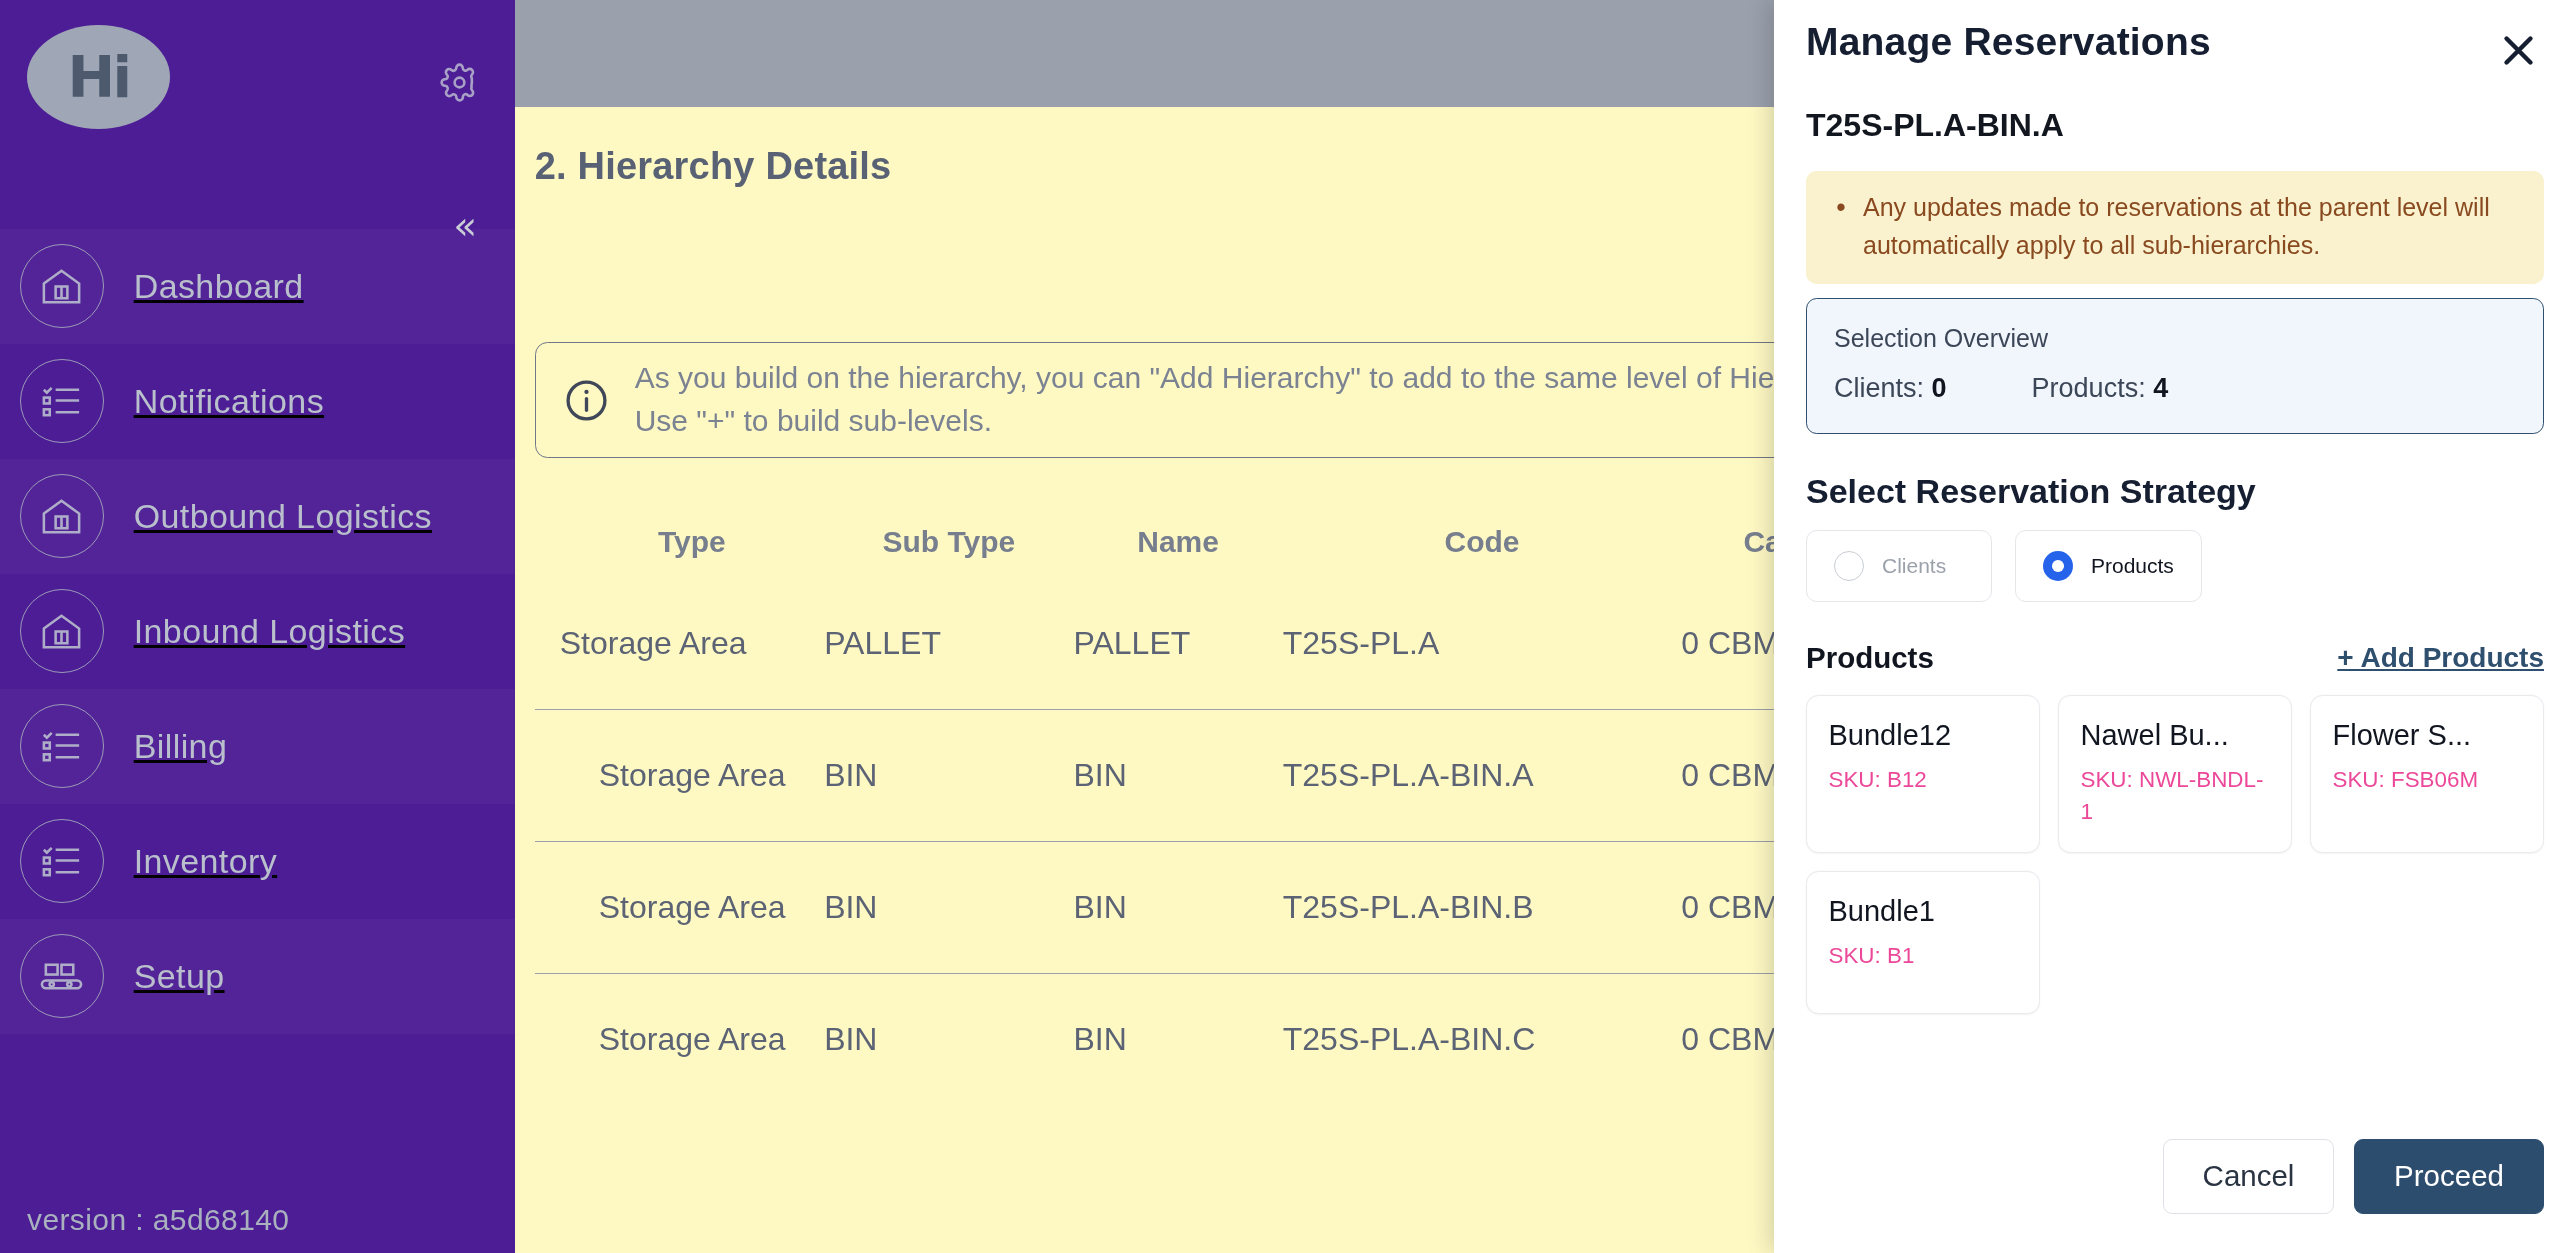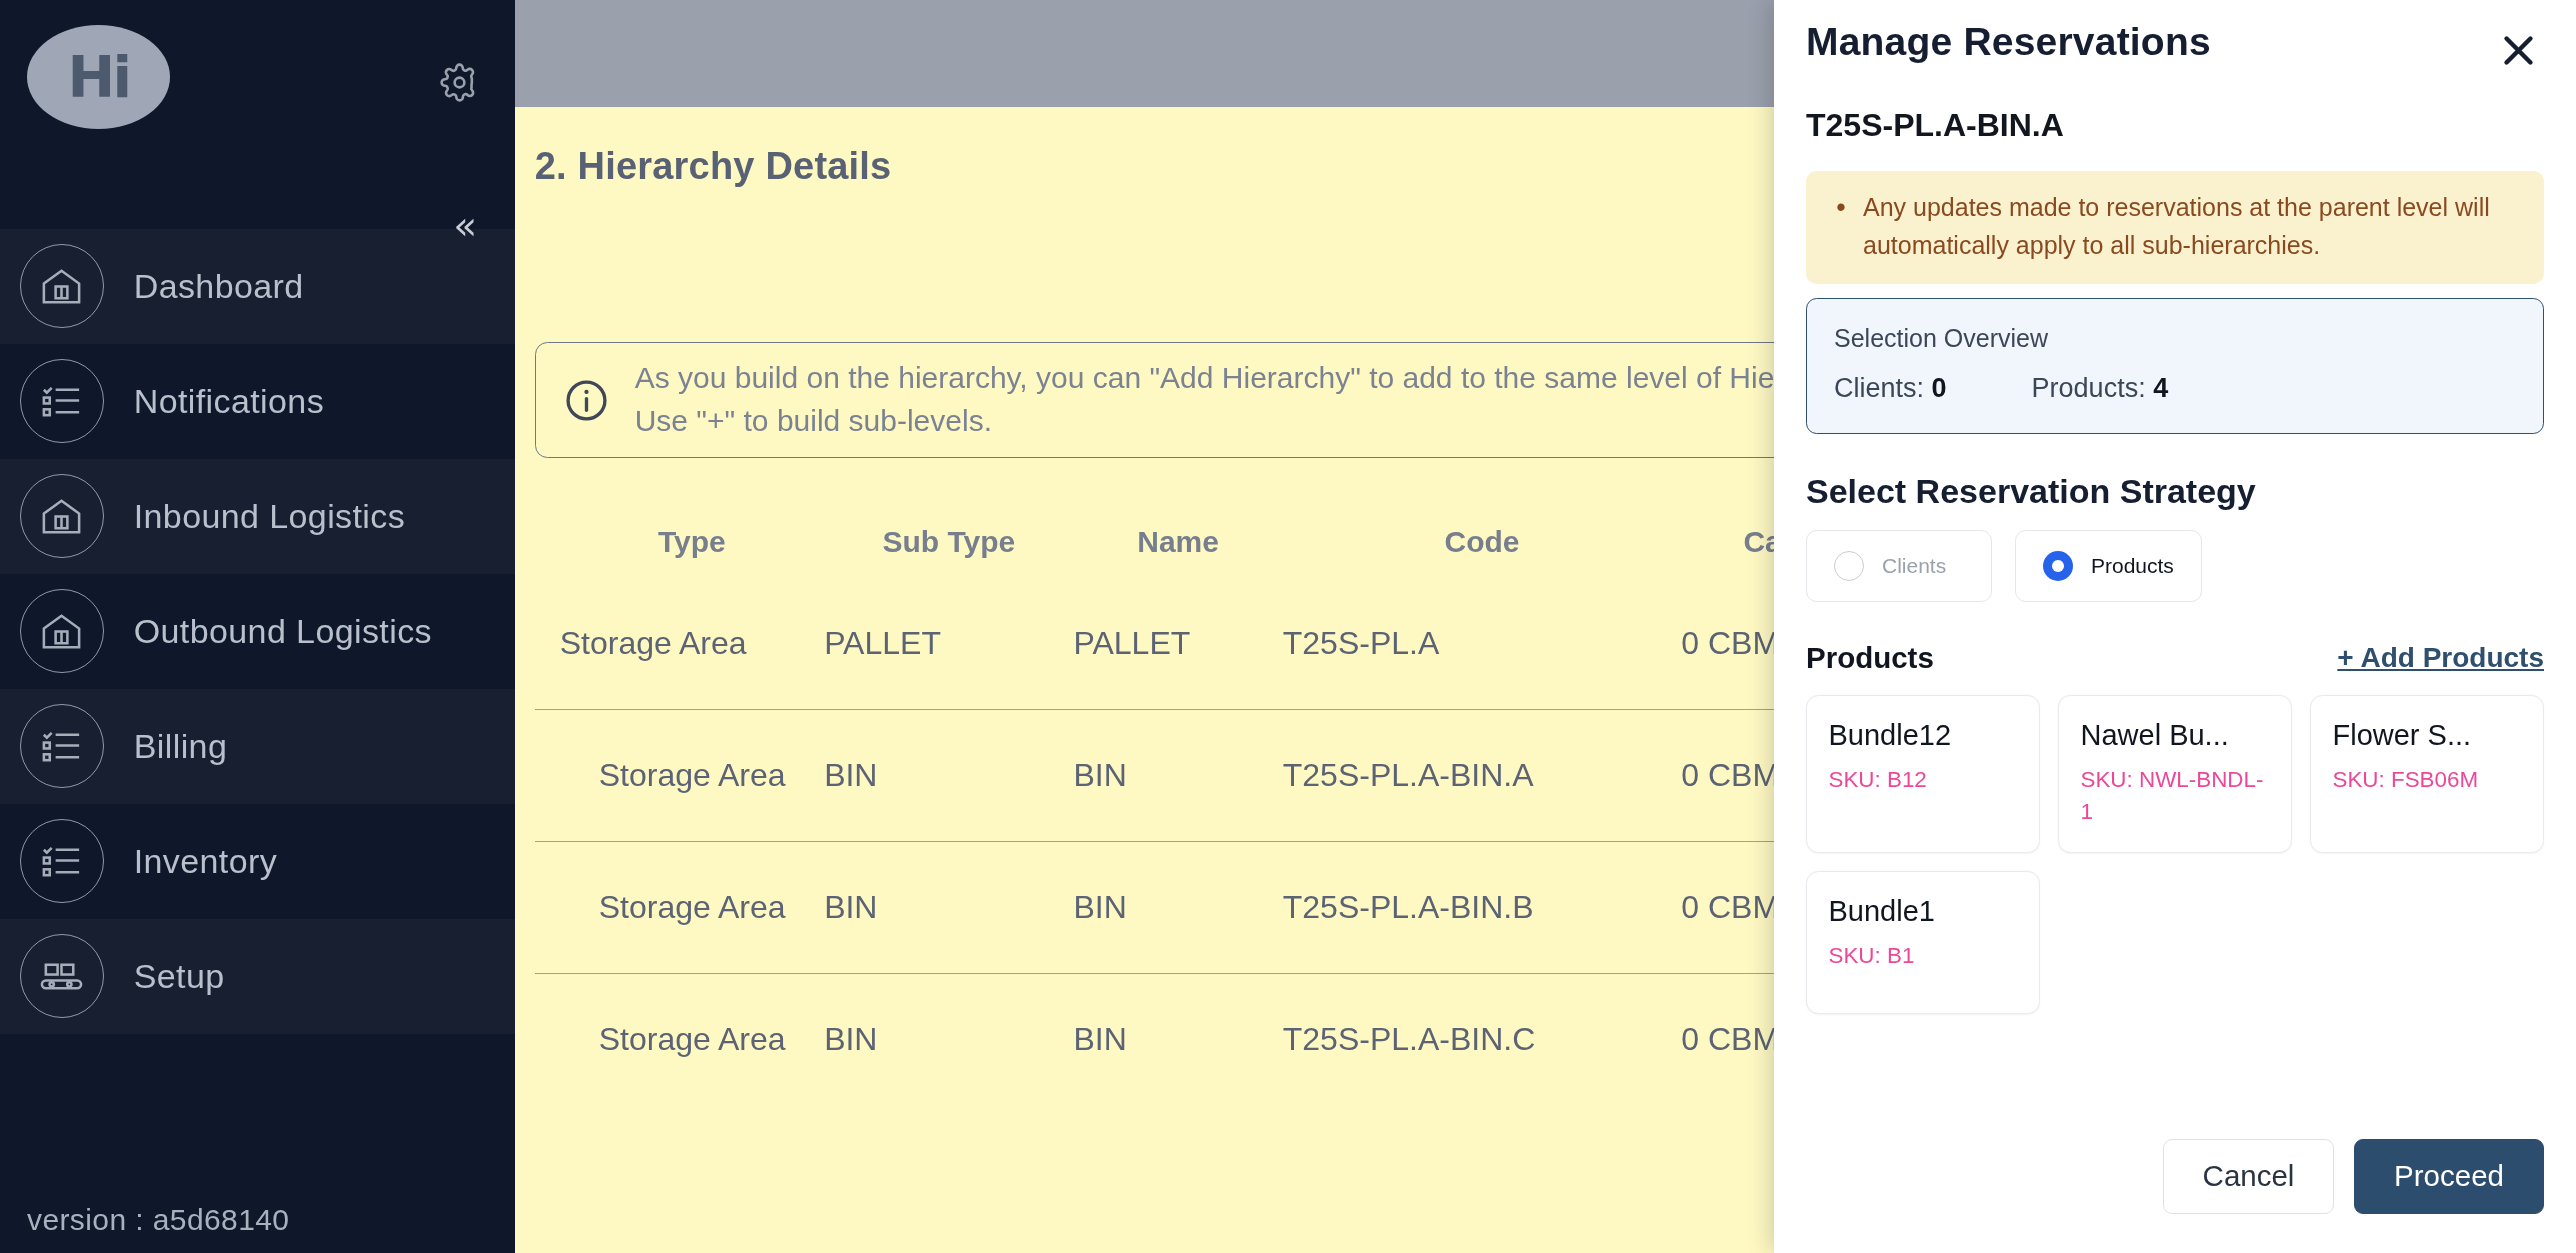--- a/index.html
+++ b/index.html
@@ -14,23 +14,24 @@
   
   #backdrop {
     position: absolute; inset: 0;
     display: flex;
     background: #8f95a3;
   }
 
   
   #sidebar {
     width: 515px; height: 100%;
-    background: #0f172a;
+    background: #4c1d95;
     position: relative;
     flex: 0 0 515px;
+    text-decoration: underline;
   }
   .sb-top { position: relative; height: 224px; }
   .sb-logo {
     position: absolute; left: 27px; top: 25px;
     width: 143px; height: 104px; border-radius: 50%;
     background: #9fa7b6;
     display: flex; align-items: center; justify-content: center;
   }
   .sb-logo-text {
     font-size: 57px; font-weight: 700; color: #4d5a6e;
@@ -243,31 +244,31 @@
           <span class="nav-label">Notifications</span>
         </div>
         <div class="nav-item">
           <span class="nav-icon">
             <svg viewBox="0 0 24 24" width="47" height="47" fill="none" stroke="#c0c7d2" stroke-width="1.3">
               <path d="M3 10.5 12 4l9 6.5V20H3z"></path>
                 <rect x="9" y="12" width="6" height="6"></rect>
                 <path d="M12 12v6"></path>
             </svg>
           </span>
-          <span class="nav-label">Inbound Logistics</span>
+          <span class="nav-label">Outbound Logistics</span>
         </div>
         <div class="nav-item">
           <span class="nav-icon">
             <svg viewBox="0 0 24 24" width="47" height="47" fill="none" stroke="#c0c7d2" stroke-width="1.3">
               <path d="M3 10.5 12 4l9 6.5V20H3z"></path>
                 <rect x="9" y="12" width="6" height="6"></rect>
                 <path d="M12 12v6"></path>
             </svg>
           </span>
-          <span class="nav-label">Outbound Logistics</span>
+          <span class="nav-label">Inbound Logistics</span>
         </div>
         <div class="nav-item">
           <span class="nav-icon">
             <svg viewBox="0 0 24 24" width="47" height="47" fill="none" stroke="#c0c7d2" stroke-width="1.3">
               <path d="M3 6l1.5 1.5L7 5"></path>
                 <rect x="3" y="10" width="3" height="3"></rect>
                 <rect x="3" y="16" width="3" height="3"></rect>
               <path d="M9 6h12M9 11.5h12M9 17.5h12"></path>
             </svg>
           </span>

